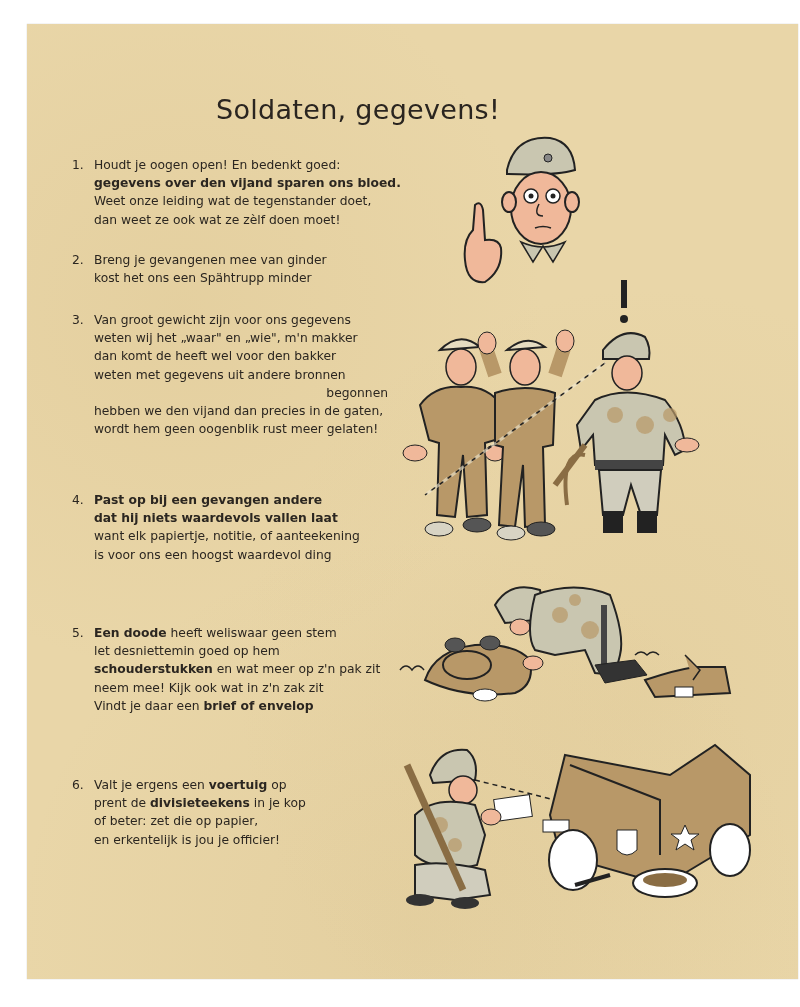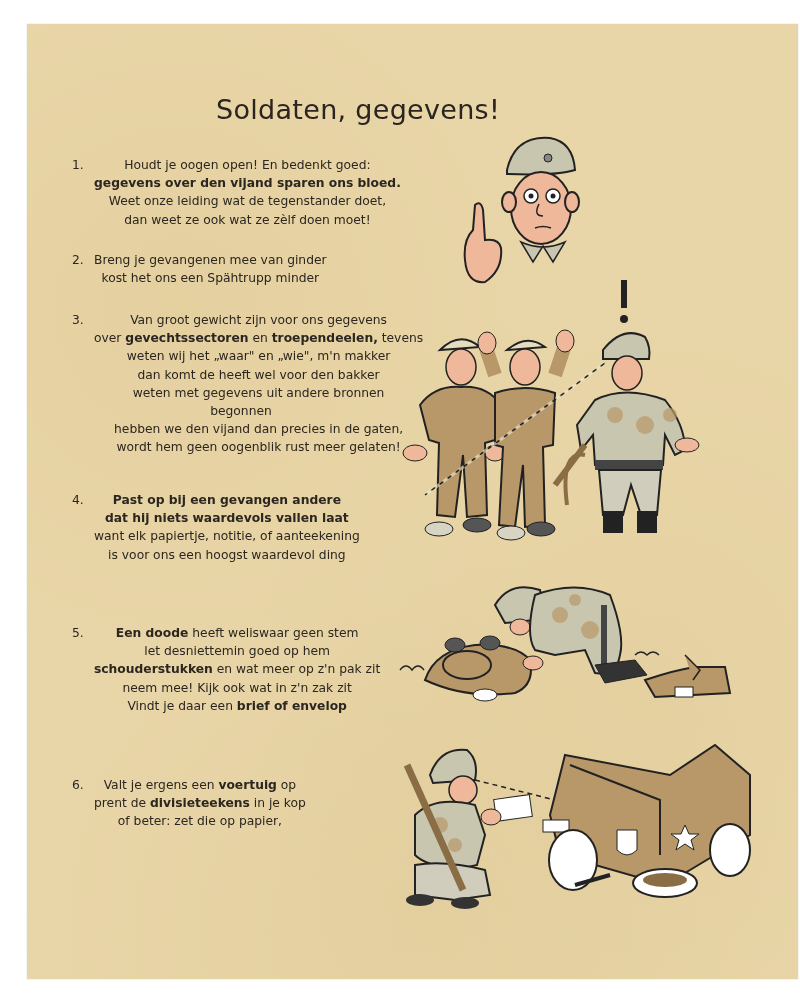--- a/index.html
+++ b/index.html
@@ -17,23 +17,23 @@
     box-shadow: 0 0 1px rgba(0,0,0,0.25);
   }
   .title {
     position: absolute; left: 216px; top: 94px;
     font-size: 27px; color: #2a2520; letter-spacing: 0.3px;
     font-family: "DejaVu Sans", sans-serif;
   }
   .item { position: absolute; left: 72px; color: #2b2620; font-size: 12.3px; line-height: 18.2px; }
   .item .num { position: absolute; left: 0; top: 0; width: 20px; }
   .item .lines { margin-left: 22px; }
-  .line { white-space: nowrap; text-align: center; }
+  .line { white-space: nowrap; }
   .b { font-weight: bold; }
-  .right { text-align: center; width: 294px; }
+  .right { text-align: right; width: 294px; }
   .illus { position: absolute; }
 </style>
 </head>
 <body>
 
 <div class="paper"></div>
 
 <div class="title">Soldaten, gegevens!</div>
 
 <div class="item" id="item0" style="top:156px">
@@ -49,21 +49,20 @@
     <span class="num">2.</span>
     <div class="lines">
       <div class="line"><span>Breng je gevangenen mee van ginder</span></div>
       <div class="line"><span>kost het ons een Spähtrupp minder</span></div>
     </div>
   </div>
 <div class="item" id="item2" style="top:311px">
     <span class="num">3.</span>
     <div class="lines">
       <div class="line"><span>Van groot gewicht zijn voor ons gegevens</span></div>
-      <div class="line"><span>over </span><span class="b">gevechtssectoren</span><span> en </span><span class="b">troependeelen,</span><span> tevens</span></div>
       <div class="line"><span>weten wij het „waar" en „wie", m'n makker</span></div>
       <div class="line"><span>dan komt de heeft wel voor den bakker</span></div>
       <div class="line"><span>weten met gegevens uit andere bronnen</span></div>
       <div class="line right"><span>begonnen</span></div>
       <div class="line"><span>hebben we den vijand dan precies in de gaten,</span></div>
       <div class="line"><span>wordt hem geen oogenblik rust meer gelaten!</span></div>
     </div>
   </div>
 <div class="item" id="item3" style="top:491px">
     <span class="num">4.</span>
@@ -83,20 +82,21 @@
       <div class="line"><span>neem mee! Kijk ook wat in z'n zak zit</span></div>
       <div class="line"><span>Vindt je daar een </span><span class="b">brief of envelop</span></div>
     </div>
   </div>
 <div class="item" id="item5" style="top:776px">
     <span class="num">6.</span>
     <div class="lines">
       <div class="line"><span>Valt je ergens een </span><span class="b">voertuig</span><span> op</span></div>
       <div class="line"><span>prent de </span><span class="b">divisieteekens</span><span> in je kop</span></div>
       <div class="line"><span>of beter: zet die op papier,</span></div>
+      <div class="line"><span>en erkentelijk is jou je officier!</span></div>
     </div>
   </div>
 
 <svg class="illus" style="left:455px;top:130px" width="140" height="160" viewBox="0 0 140 160">
 
   <path d="M52 40 Q60 5 95 8 Q118 12 120 40 Q100 46 52 44 Z" fill="#c9c6b0" stroke="#222" stroke-width="2"></path>
   <circle cx="93" cy="28" r="4" fill="#888" stroke="#222"></circle>
 
   <ellipse cx="86" cy="78" rx="30" ry="36" fill="#f0b89a" stroke="#222" stroke-width="2"></ellipse>
   <ellipse cx="54" cy="72" rx="7" ry="10" fill="#f0b89a" stroke="#222" stroke-width="2"></ellipse>

